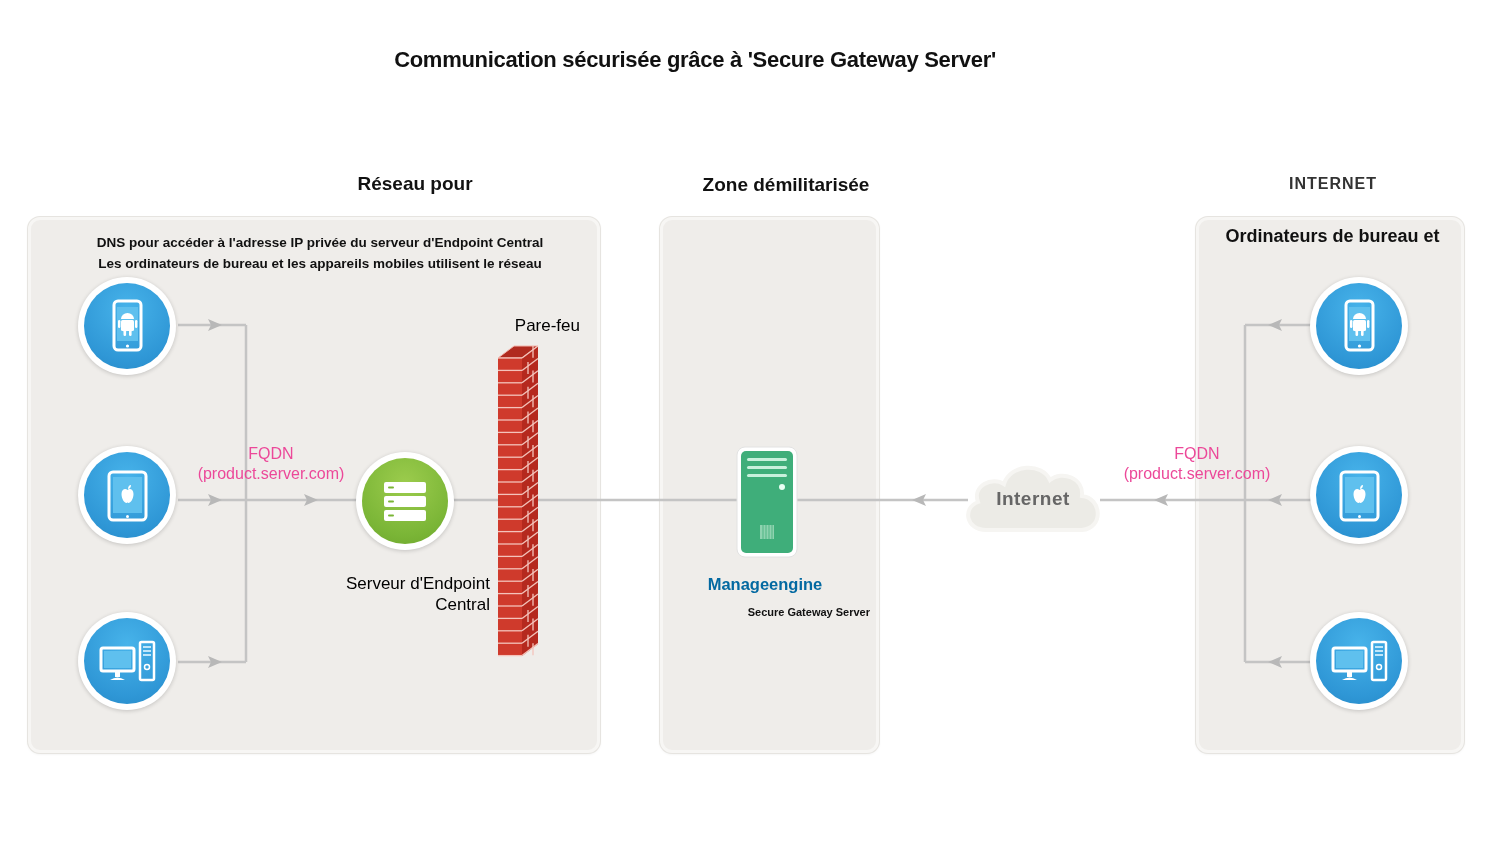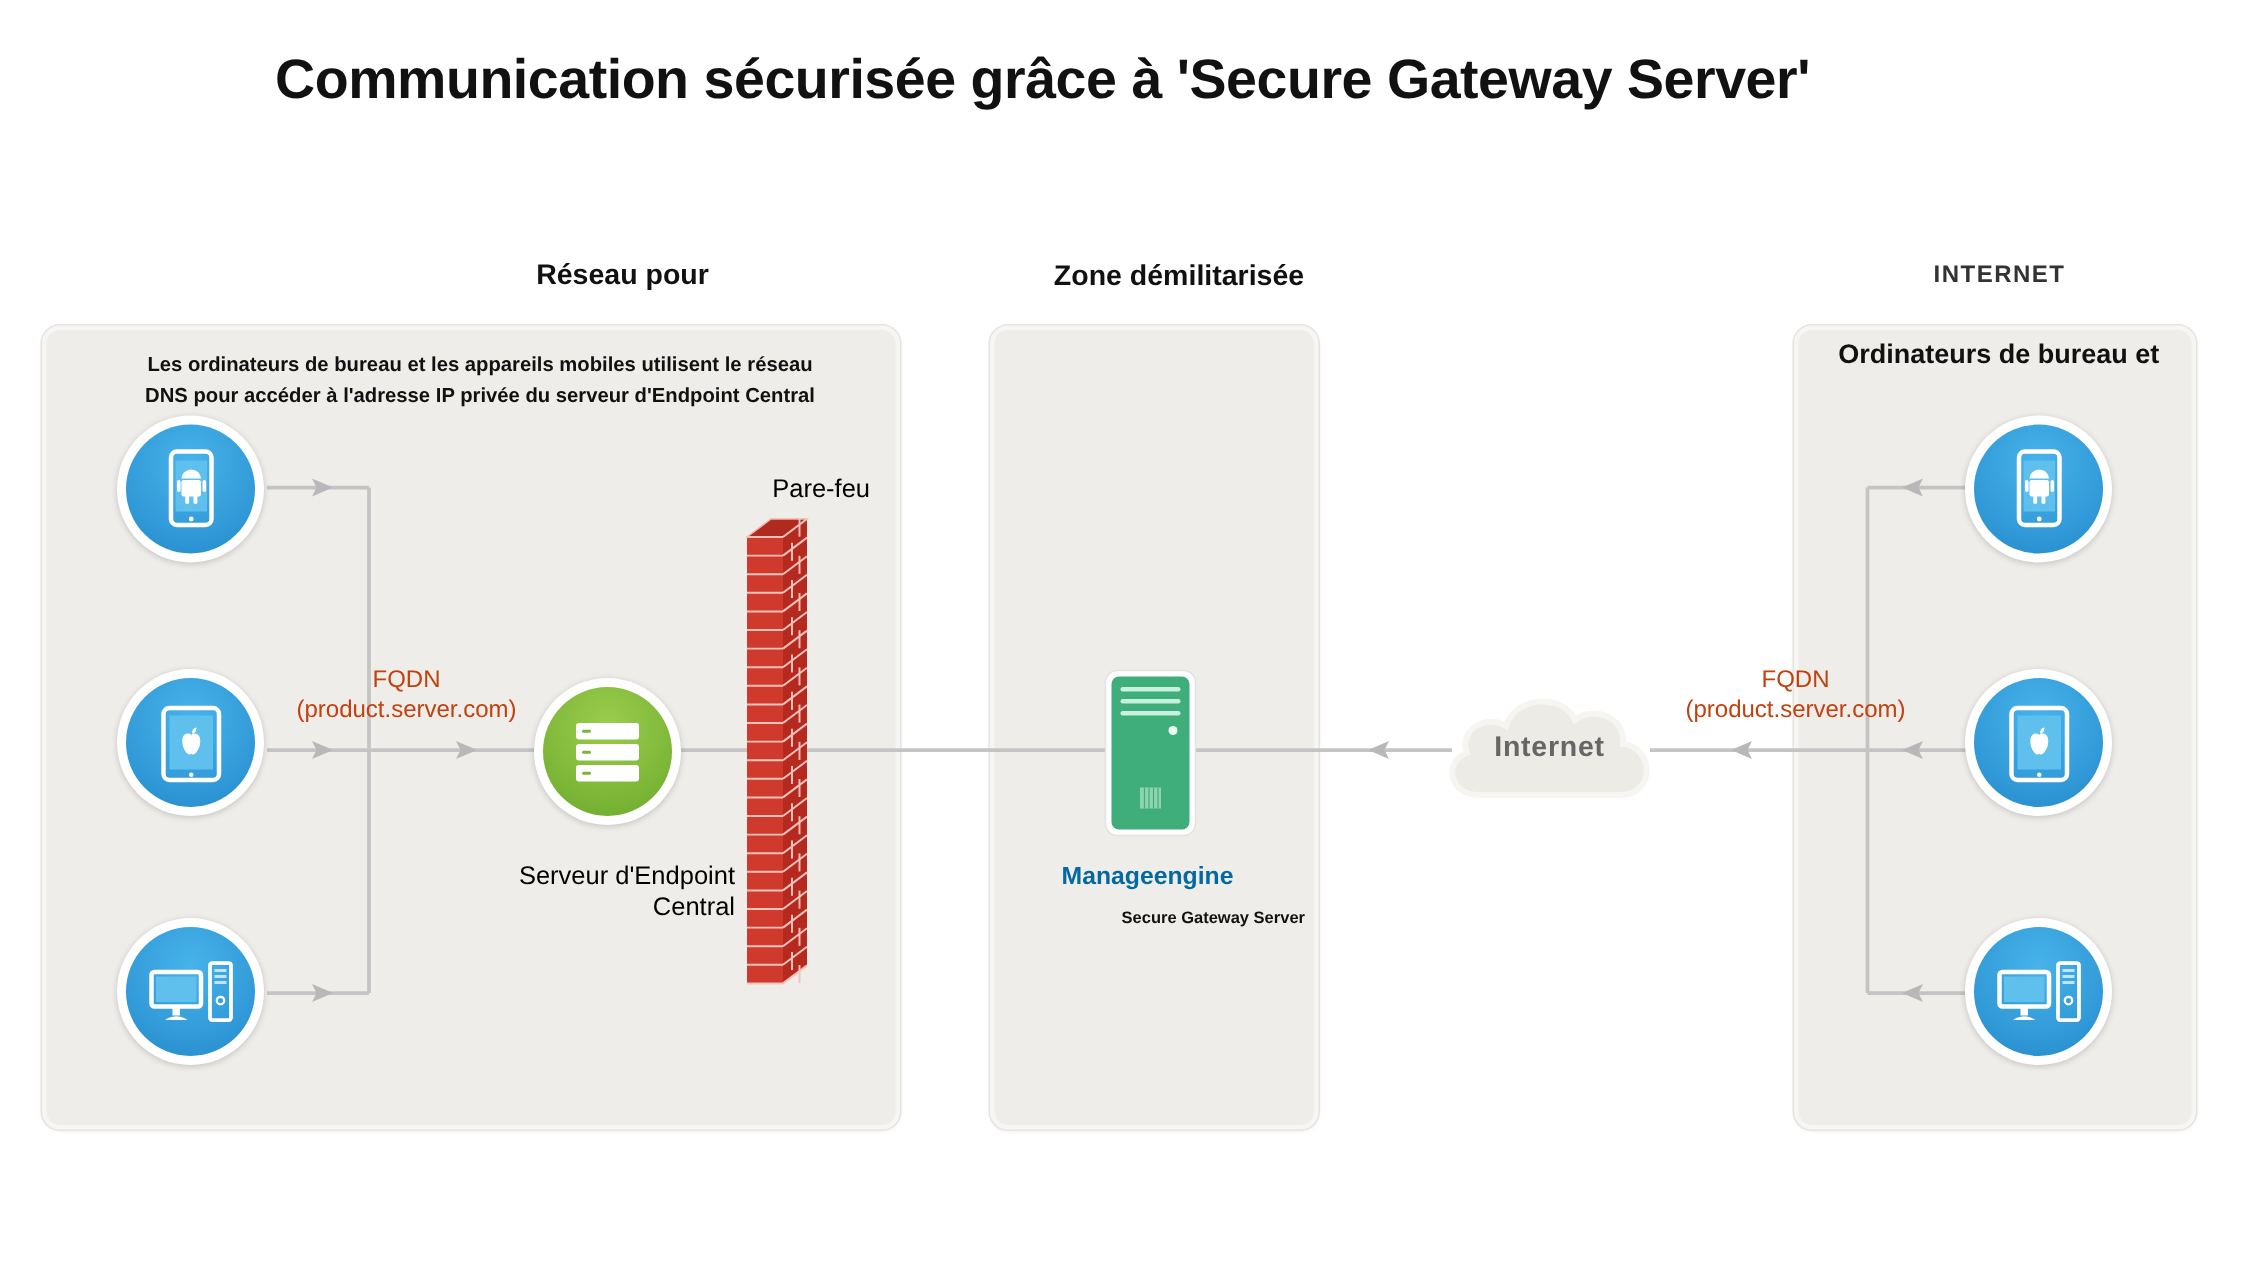--- a/index.html
+++ b/index.html
@@ -1,26 +1,26 @@
 <!DOCTYPE html>
 <html><head>
 <meta charset="utf-8">
 <style>
   html, body { margin:0; padding:0; background:#ffffff; }
   body { width:1500px; height:842px; position:relative; overflow:hidden;
          font-family:"Liberation Sans", sans-serif; color:#111; }
   .abs { position:absolute; }
-  .title { left:0; width:1390px; top:32px; text-align:center; font-size:37px; font-weight:bold; letter-spacing:-0.3px; }
+  .title { left:0; width:1390px; top:47px; text-align:center; font-size:22px; font-weight:bold; letter-spacing:-0.3px; }
   .zone-title { font-size:19px; font-weight:bold; text-align:center; }
   .panel { background:#efedea; border:3px solid #f7f6f4; border-radius:12px;
            box-shadow:0 0 0 1px #e6e4e0, 0 1px 3px rgba(0,0,0,0.08); }
   .desc { font-size:13.5px; font-weight:bold; text-align:center; line-height:21px; }
   .right-desc { font-size:18px; font-weight:bold; text-align:center; line-height:21px; }
   .label { font-size:17px; text-align:right; line-height:21px; color:#000000; }
-  .fqdn { font-size:16px; text-align:center; line-height:20px; color:#c2410c; }
+  .fqdn { font-size:16px; text-align:center; line-height:20px; color:#ec4899; }
   .circle { width:98px; height:98px; border-radius:50%; background:#fff;
             box-shadow:0 1px 4px rgba(0,0,0,0.18); }
   .circle .inner { position:absolute; left:6px; top:6px; width:86px; height:86px; border-radius:50%;
             background:radial-gradient(circle at 50% 30%, #47b3ea 0%, #2f97d6 70%, #2689c7 100%); }
   .circle.green .inner { background:radial-gradient(circle at 50% 30%, #9ccc4d 0%, #7ab536 70%, #6ca52c 100%); }
   .circle svg { position:absolute; left:6px; top:6px; }
   svg.lines { position:absolute; left:0; top:0; }
   .mgr { font-size:16.5px; font-weight:bold; color:#0369a1; text-align:center; }
   .sgs { font-size:11px; font-weight:bold; color:#111; text-align:right; }
 </style>
@@ -64,22 +64,22 @@
 
     <path d="M926 494 L912 500 L926 506 L923 500 Z"></path>
     <path d="M1168 494 L1154 500 L1168 506 L1165 500 Z"></path>
     <path d="M1282 319 L1268 325 L1282 331 L1279 325 Z"></path>
     <path d="M1282 494 L1268 500 L1282 506 L1279 500 Z"></path>
     <path d="M1282 656 L1268 662 L1282 668 L1279 662 Z"></path>
   </g>
 </svg>
 
 <div class="abs desc" style="left:40px;width:560px;top:232px;">
+  <div>DNS pour accéder à l'adresse IP privée du serveur d'Endpoint Central</div>
   <div>Les ordinateurs de bureau et les appareils mobiles utilisent le réseau</div>
-  <div>DNS pour accéder à l'adresse IP privée du serveur d'Endpoint Central</div>
 </div>
 
 <div class="abs circle" style="left:78px;top:277px;">
   <div class="inner"></div>
   <svg width="86" height="86" viewBox="0 0 86 86">
     <rect x="30" y="18" width="27" height="49" rx="4" fill="none" stroke="#fff" stroke-width="3"></rect>
     <rect x="33" y="24" width="21" height="34" fill="#5fc0ee"></rect>
     <circle cx="43.5" cy="63" r="1.6" fill="#fff"></circle>
     <path d="M37 36 a6.5 6 0 0 1 13 0 Z" fill="#fff"></path>
     <rect x="37" y="37" width="13" height="11" rx="1.5" fill="#fff"></rect>

